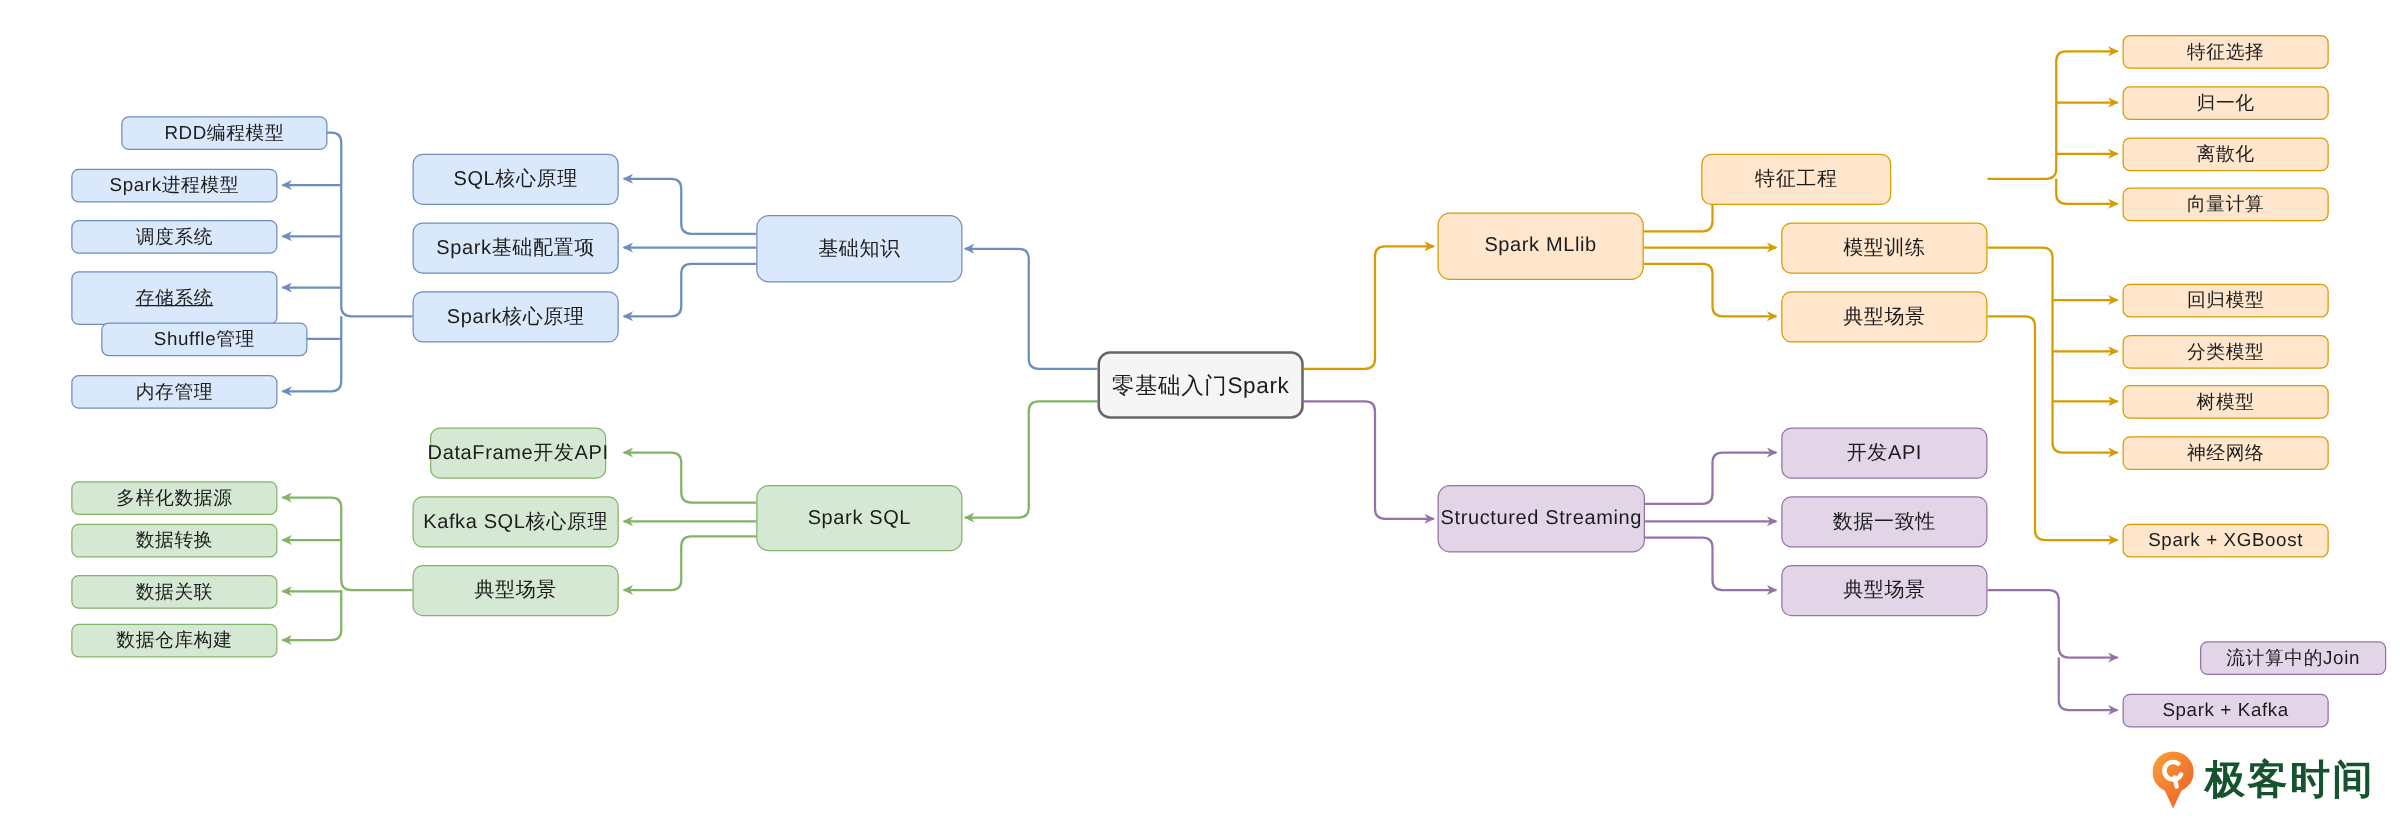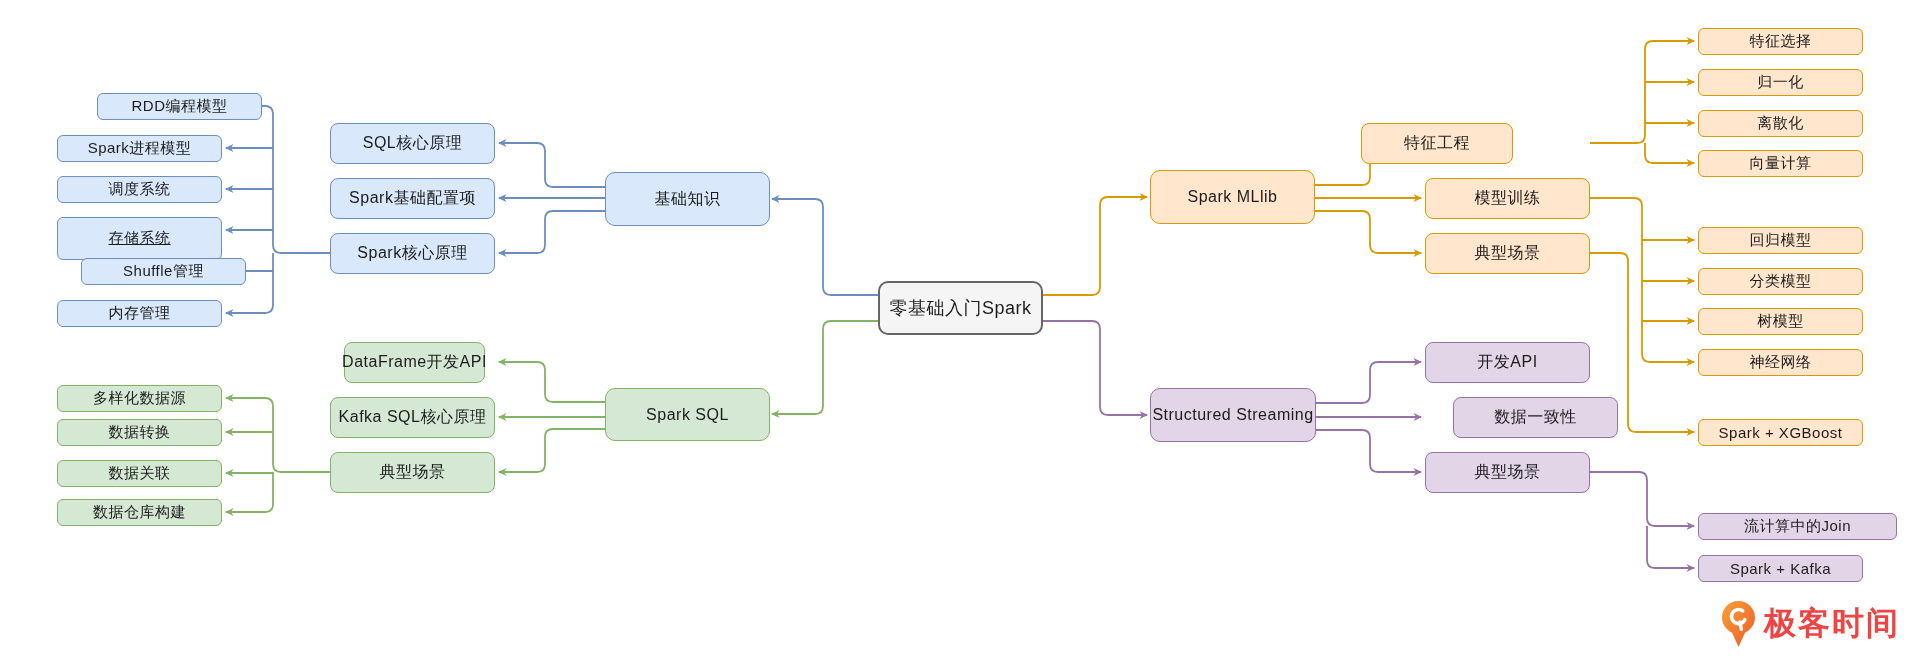--- a/index.html
+++ b/index.html
@@ -38,21 +38,21 @@
     background:var(--center-fill);border-color:var(--center-border);}
   .n-blue{background:var(--blue-fill);border-color:var(--blue-border);}
   .n-green{background:var(--green-fill);border-color:var(--green-border);}
   .n-orange{background:var(--orange-fill);border-color:var(--orange-border);}
   .n-purple{background:var(--purple-fill);border-color:var(--purple-border);}
   #logo{
     position:absolute;left:1722px;top:600px;height:48px;display:flex;
     align-items:center;gap:9px;z-index:2;
   }
   #logo .logo-text{
-    font-size:32px;font-weight:600;color:#ef4444;letter-spacing:2px;
+    font-size:32px;font-weight:600;color:#14532d;letter-spacing:2px;
     font-family:Liberation Sans, sans-serif;
   }
 </style>
 </head>
 <body>
 
 <div id="canvas">
 
   <svg id="edges" width="1920" height="670" viewBox="0 0 1920 670">
     <defs>
@@ -153,23 +153,23 @@
   <div class="node leaf n-orange" style="left:1698px;top:110px;width:165px;height:27px;">离散化</div>
   <div class="node leaf n-orange" style="left:1698px;top:150px;width:165px;height:27px;">向量计算</div>
   <div class="node leaf n-orange" style="left:1698px;top:227px;width:165px;height:27px;">回归模型</div>
   <div class="node leaf n-orange" style="left:1698px;top:268px;width:165px;height:27px;">分类模型</div>
   <div class="node leaf n-orange" style="left:1698px;top:308px;width:165px;height:27px;">树模型</div>
   <div class="node leaf n-orange" style="left:1698px;top:349px;width:165px;height:27px;">神经网络</div>
   <div class="node leaf n-orange" style="left:1698px;top:419px;width:165px;height:27px;">Spark + XGBoost</div>
 
   <div class="node branch n-purple" style="left:1150px;top:388px;width:166px;height:54px;">Structured Streaming</div>
   <div class="node mid n-purple" style="left:1425px;top:342px;width:165px;height:41px;">开发API</div>
-  <div class="node mid n-purple" style="left:1425px;top:397px;width:165px;height:41px;margin-left:28px;">数据一致性</div>
+  <div class="node mid n-purple" style="left:1425px;top:397px;width:165px;height:41px;">数据一致性</div>
   <div class="node mid n-purple" style="left:1425px;top:452px;width:165px;height:41px;">典型场景</div>
-  <div class="node leaf n-purple" style="left:1698px;top:513px;width:199px;height:27px;">流计算中的Join</div>
+  <div class="node leaf n-purple" style="left:1760px;top:513px;width:149px;height:27px;">流计算中的Join</div>
   <div class="node leaf n-purple" style="left:1698px;top:555px;width:165px;height:27px;">Spark + Kafka</div>
 
   <div id="logo">
     <svg width="33" height="46" viewBox="0 0 31 43">
       <defs>
         <linearGradient id="lg" x1="0" y1="0" x2="1" y2="1">
           <stop offset="0" stop-color="#f9a13a"></stop>
           <stop offset="1" stop-color="#ed5b24"></stop>
         </linearGradient>
       </defs>

